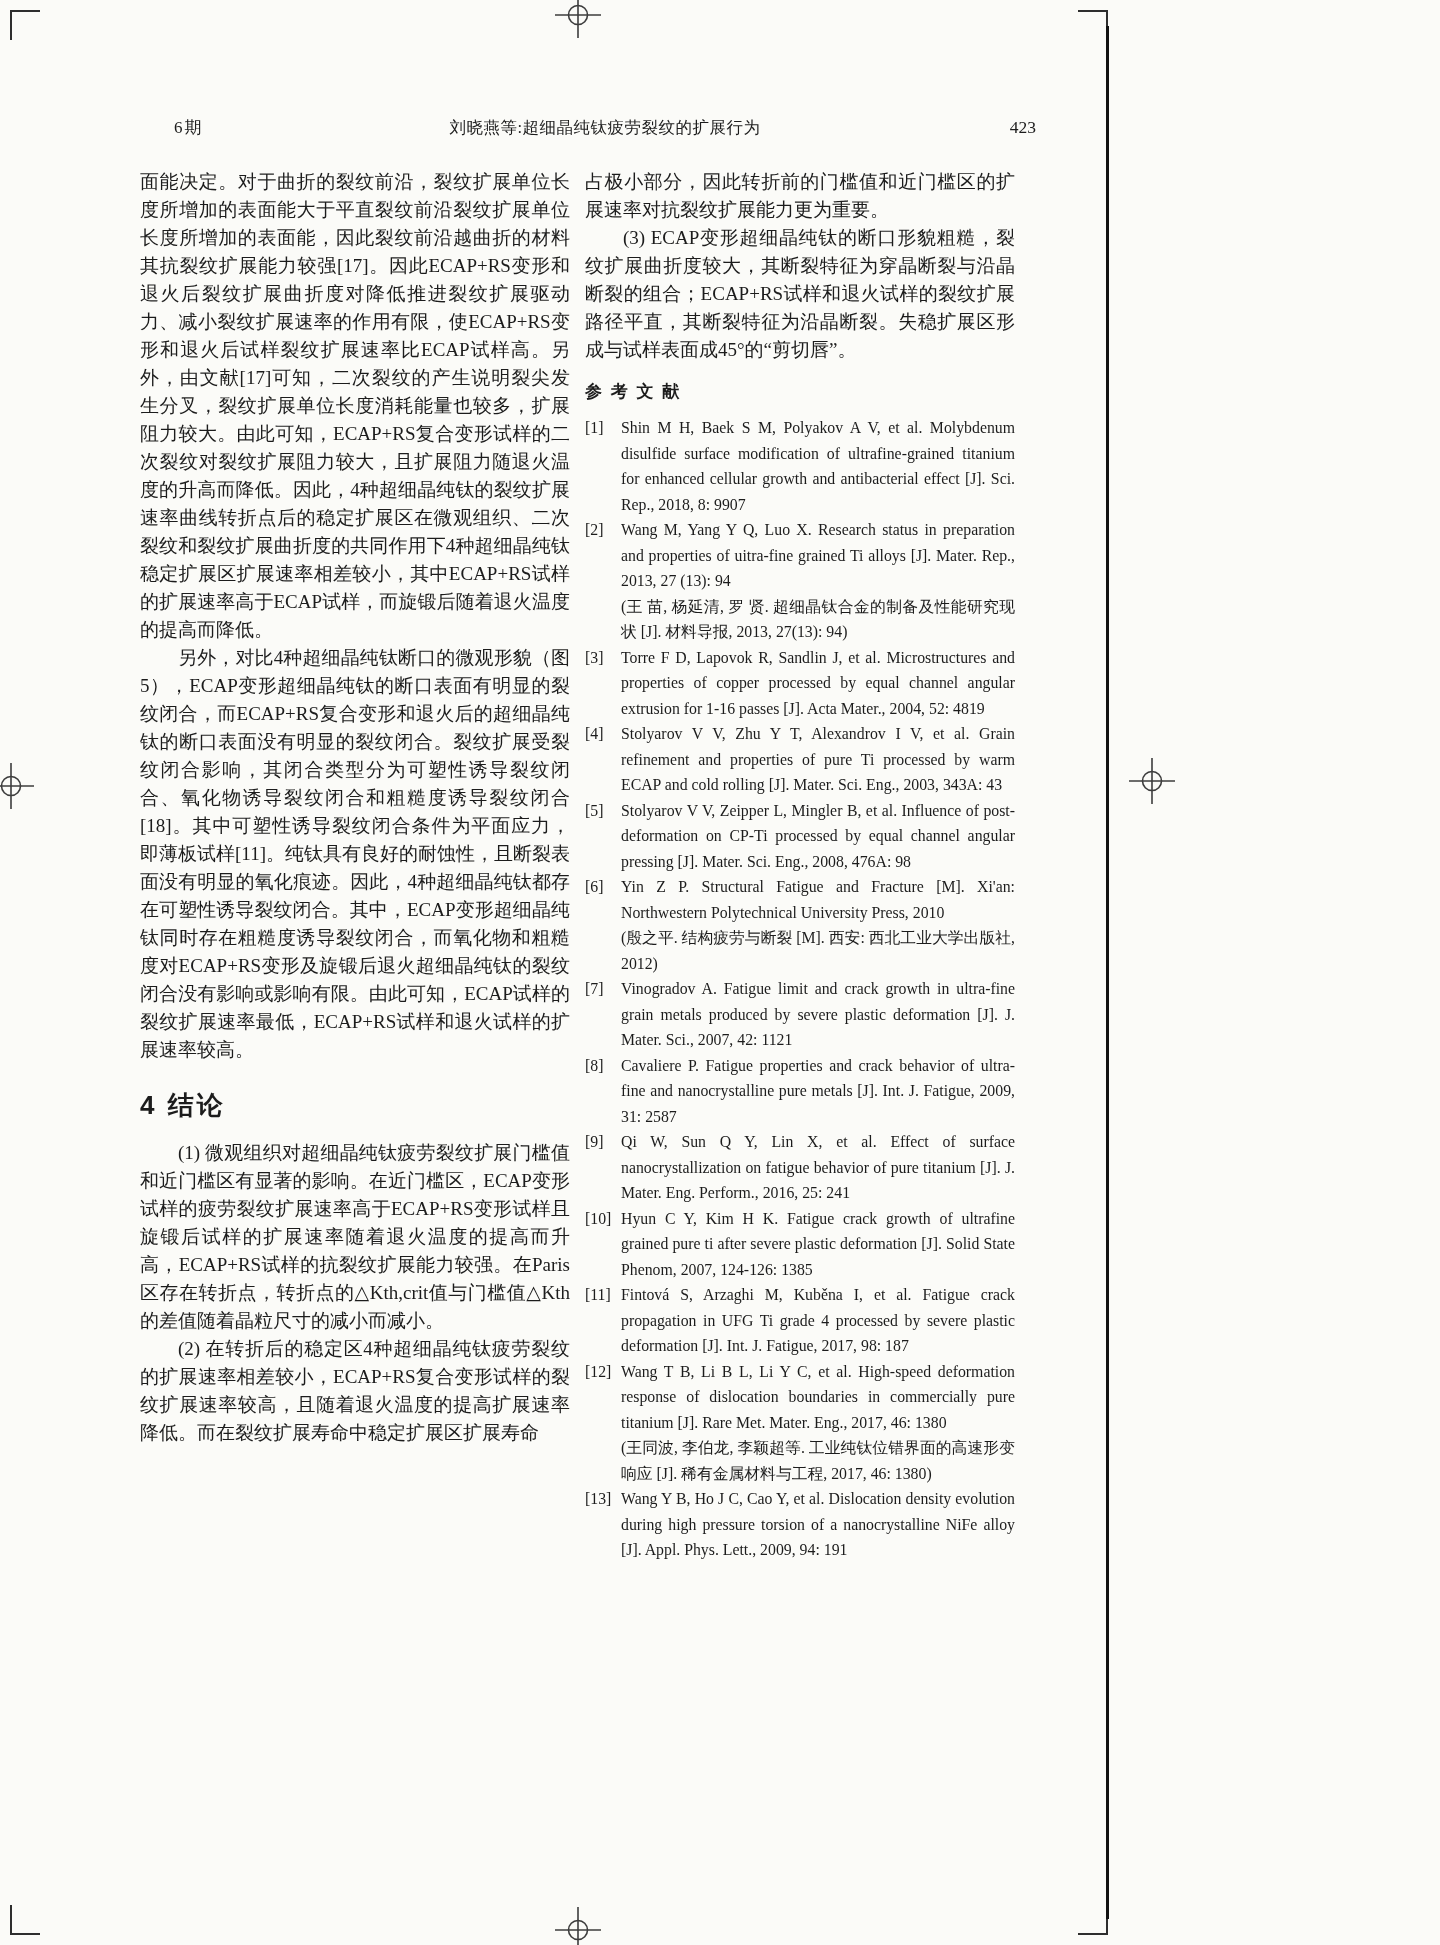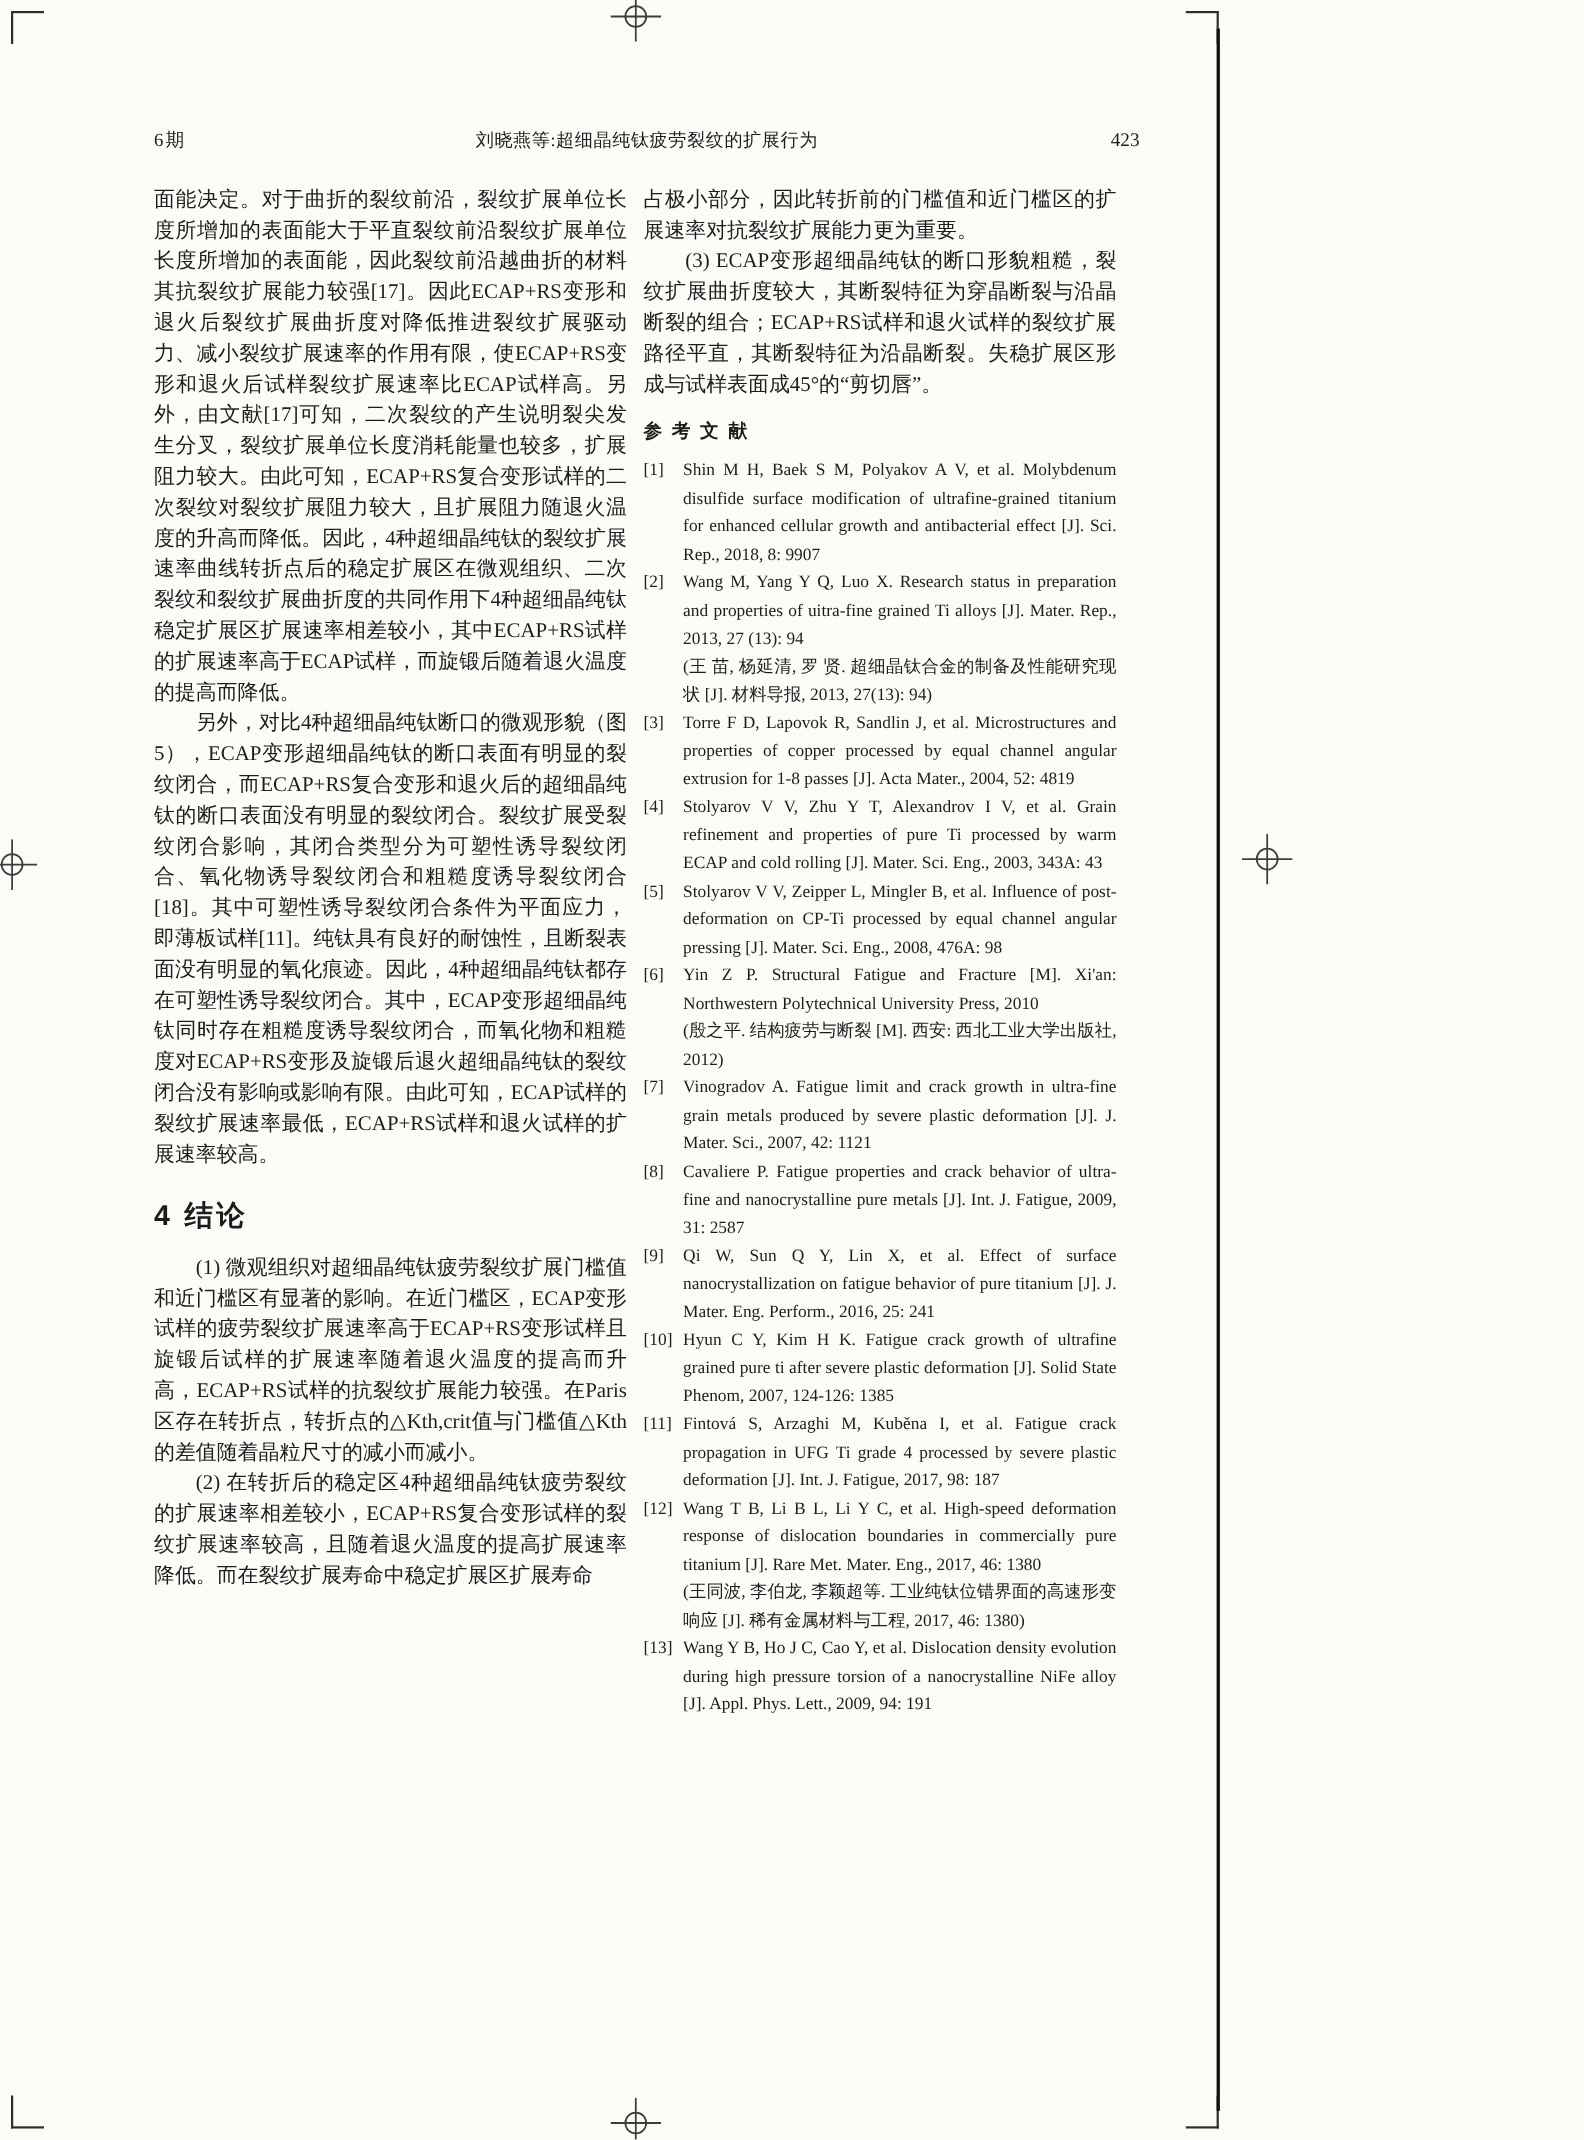--- a/index.html
+++ b/index.html
@@ -25,21 +25,21 @@
   .scan-edge {
     position: absolute; left: 1106px; top: 26px; width: 3px; height: 1893px;
     background: #121212;
   }
 
   
   .page-header {
     position: absolute; top: 116px; left: 140px; width: 896px;
     display: flex; align-items: baseline;
   }
-  .header-issue { width: 130px; font-size: 17px; letter-spacing: 2px; }
+  .header-issue { width: 130px; font-size: 17px; letter-spacing: 2px; margin-left: 34px; }
   .header-title { flex: 1; text-align: center; font-size: 16.5px; letter-spacing: 0.5px; }
   .header-page  { width: 130px; text-align: right; font-size: 17.5px; }
 
   
   .columns {
     position: absolute; top: 168px; left: 140px; width: 896px;
     display: flex; gap: 15px;
   }
   .col { width: 430px; }
 
@@ -144,21 +144,21 @@
           <span class="ref-num">[2]</span>
           <span class="ref-body">
             <span class="ref-text">Wang M, Yang Y Q, Luo X. Research status in preparation and properties of uitra-fine grained Ti alloys [J]. Mater. Rep., 2013, 27 (13): 94</span>
             <span class="ref-note">(王 苗, 杨延清, 罗 贤. 超细晶钛合金的制备及性能研究现状 [J]. 材料导报, 2013, 27(13): 94)</span>
           </span>
         </div>
 
         <div class="ref">
           <span class="ref-num">[3]</span>
           <span class="ref-body">
-            <span class="ref-text">Torre F D, Lapovok R, Sandlin J, et al. Microstructures and properties of copper processed by equal channel angular extrusion for 1-8 passes [J]. Acta Mater., 2004, 52: 4819</span>
+            <span class="ref-text">Torre F D, Lapovok R, Sandlin J, et al. Microstructures and properties of copper processed by equal channel angular extrusion for 1-16 passes [J]. Acta Mater., 2004, 52: 4819</span>
             <span class="ref-note"></span>
           </span>
         </div>
 
         <div class="ref">
           <span class="ref-num">[4]</span>
           <span class="ref-body">
             <span class="ref-text">Stolyarov V V, Zhu Y T, Alexandrov I V, et al. Grain refinement and properties of pure Ti processed by warm ECAP and cold rolling [J]. Mater. Sci. Eng., 2003, 343A: 43</span>
             <span class="ref-note"></span>
           </span>

